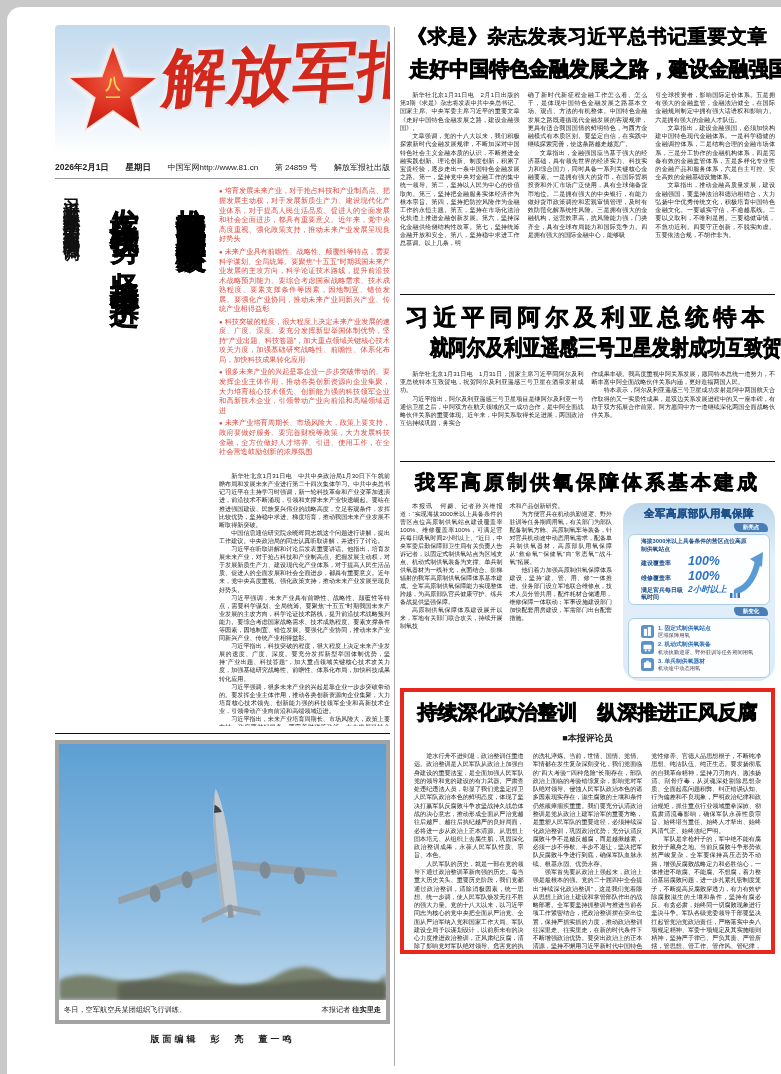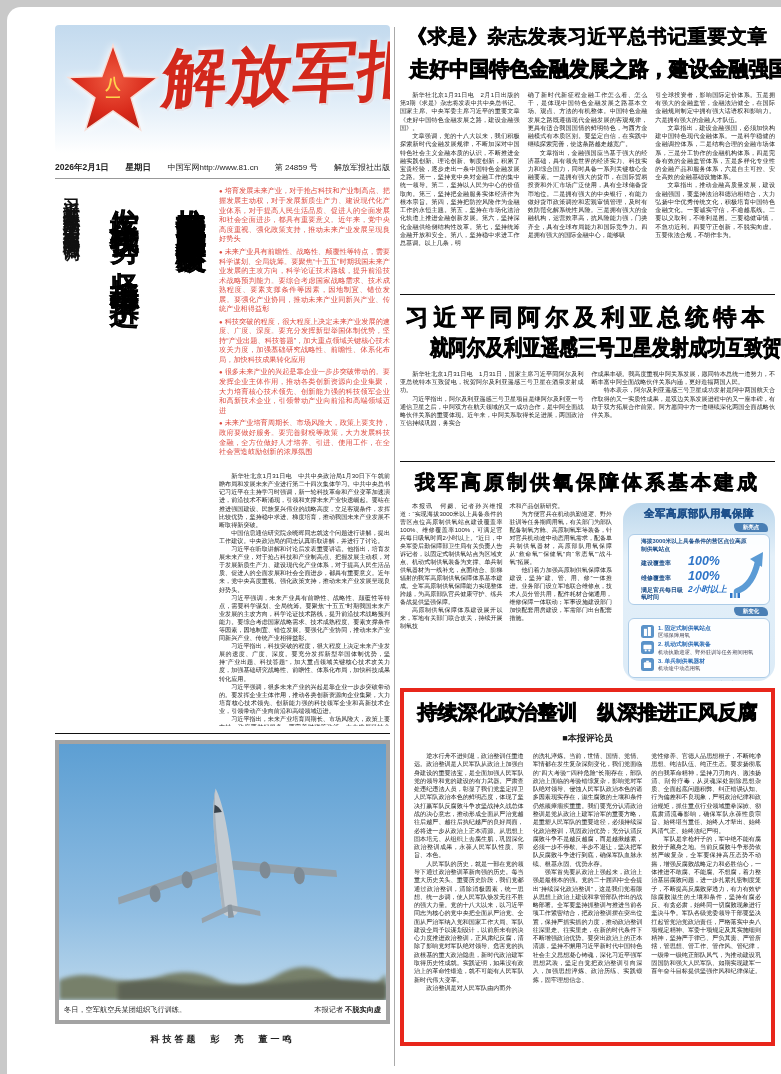--- a/index.html
+++ b/index.html
@@ -78,21 +78,21 @@
   .arrow-svg { position:absolute; right:2px; top:16px; width:34px; height:42px; }
   .bars-svg { width:10px; height:10px; align-self:center; }
   .infog-item { display:flex; gap:4px; margin:2.5px 0; align-items:flex-start; }
   .item-icon { flex:0 0 13px; width:13px; height:13px; background:#5b93c9; border-radius:2.5px; display:flex; align-items:center; justify-content:center; }
   .item-icon svg { width:9px; height:9px; }
   .item-title { font-size:5.8px; font-weight:bold; color:#2e6db5; line-height:1.25; }
   .item-desc { font-size:5.3px; color:#445; line-height:1.25; }
   .infog-credit { text-align:right; font-size:5px; color:#335; margin-top:2px; }
 
   
-  .comm-box { margin-top:7px; border:4px solid #e8261b; background:#fff; padding:7px 10px 6px; height:358px; overflow:hidden; }
+  .comm-box { margin-top:7px; border:4px solid #e8261b; background:#fff; padding:7px 10px 6px; height:266px; overflow:hidden; }
   .comm-title { text-align:center; font-size:20px; font-weight:900; white-space:nowrap; -webkit-text-stroke:.8px #000; }
   .comm-byline { text-align:center; font-size:9px; font-weight:bold; margin:6px 0 7px; font-family:"Liberation Serif","DejaVu Serif",serif; }
   .comm-cols { display:flex; gap:9px; height:282px; overflow:hidden; }
   .comm-col { flex:1; font-size:6.1px; line-height:1.36; text-align:justify; color:#222; }
 </style>
 </head>
 <body>
 
 <div class="page">
   <div class="v-divider"></div>
@@ -177,26 +177,26 @@
           <path d="M-30,57 L0,47 L30,57 L30,62 L0,53 L-30,62 Z" fill="#97a2ab"></path>
           <path d="M-2,47 L2,47 L3,60 L-3,60 Z" fill="#8b969f"></path>
         </g>
         <path d="M0,236 Q22,227 48,234 T104,232 T162,236 T222,231 T282,235 T333,230 L333,256 L0,256 Z" fill="#77806b" filter="url(#blur1)"></path>
         <path d="M60,240 Q90,233 130,239 T230,238 T333,240 L333,256 L60,256 Z" fill="#5d6454" filter="url(#blur1)"></path>
       </svg>
       <div class="photo-caption">
         <span>冬日，空军航空兵某团组织飞行训练。</span>
         <span class="photo-credit">
           <span>本报记者</span>
-          <b>不脱实向虚</b>
+          <b>往实里走</b>
         </span>
       </div>
     </div>
 
-    <div class="footer-editors">科技答题　彭　亮　董一鸣</div>
+    <div class="footer-editors">版面编辑　彭　亮　董一鸣</div>
   </div>
 
   <div class="col-right">
 
     <div class="art">
       <div class="kicker-finance">《求是》杂志发表习近平总书记重要文章</div>
       <div class="headline-finance">走好中国特色金融发展之路，建设金融强国</div>
       <div class="art-body h-finance-body">
         <div class="art-col art-colflow">
             <p>新华社北京1月31日电　2月1日出版的第3期《求是》杂志将发表中共中央总书记、国家主席、中央军委主席习近平的重要文章《走好中国特色金融发展之路，建设金融强国》。</p>

